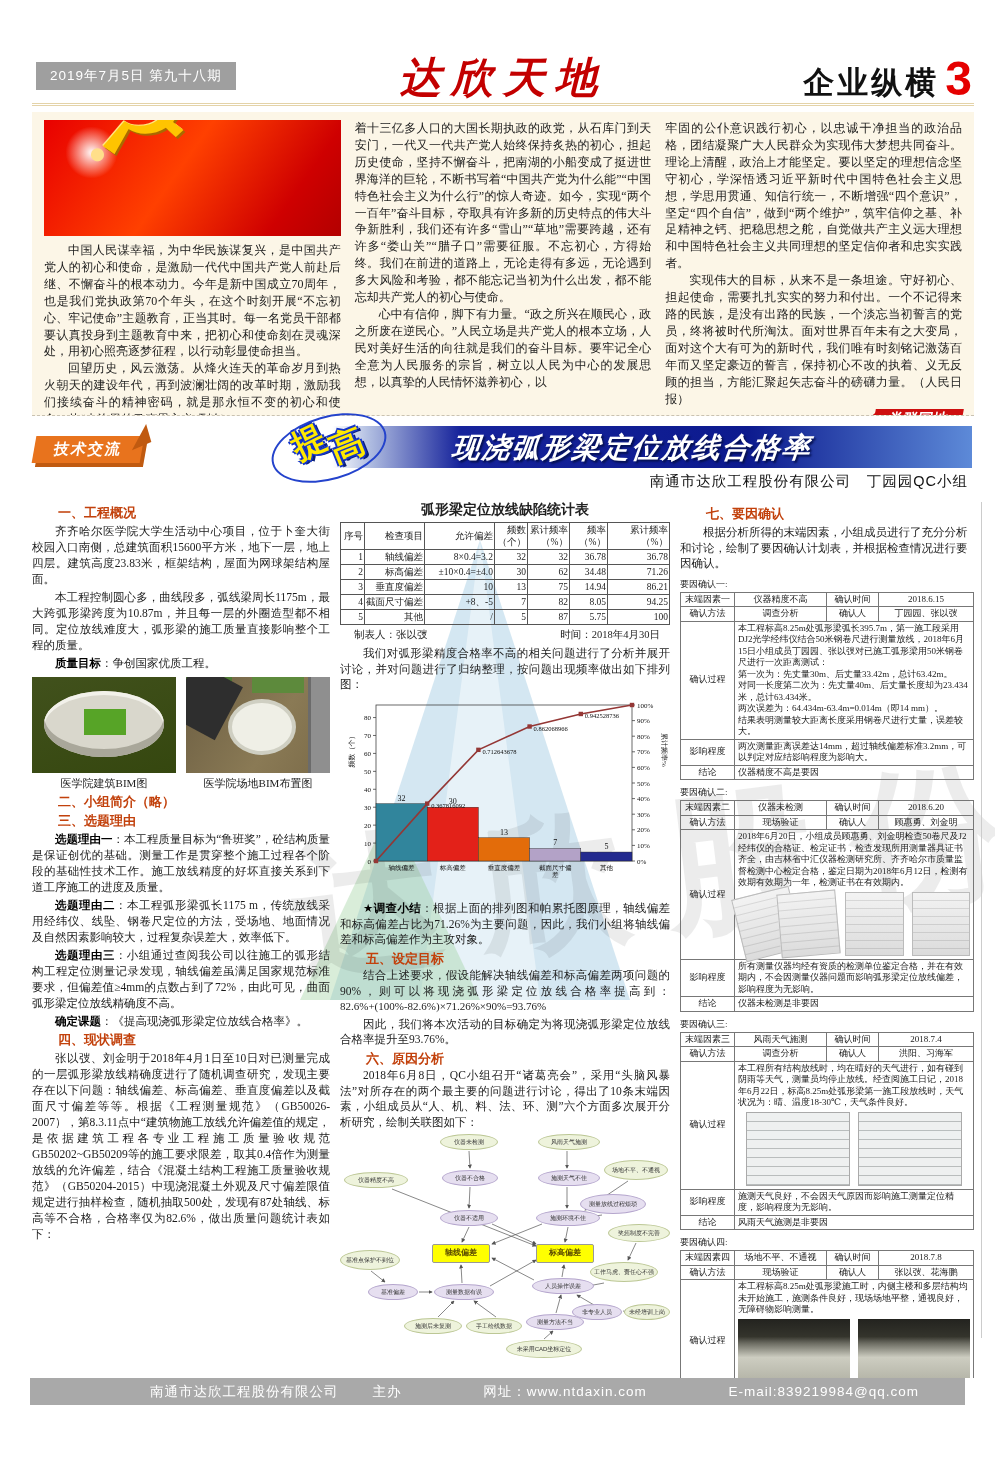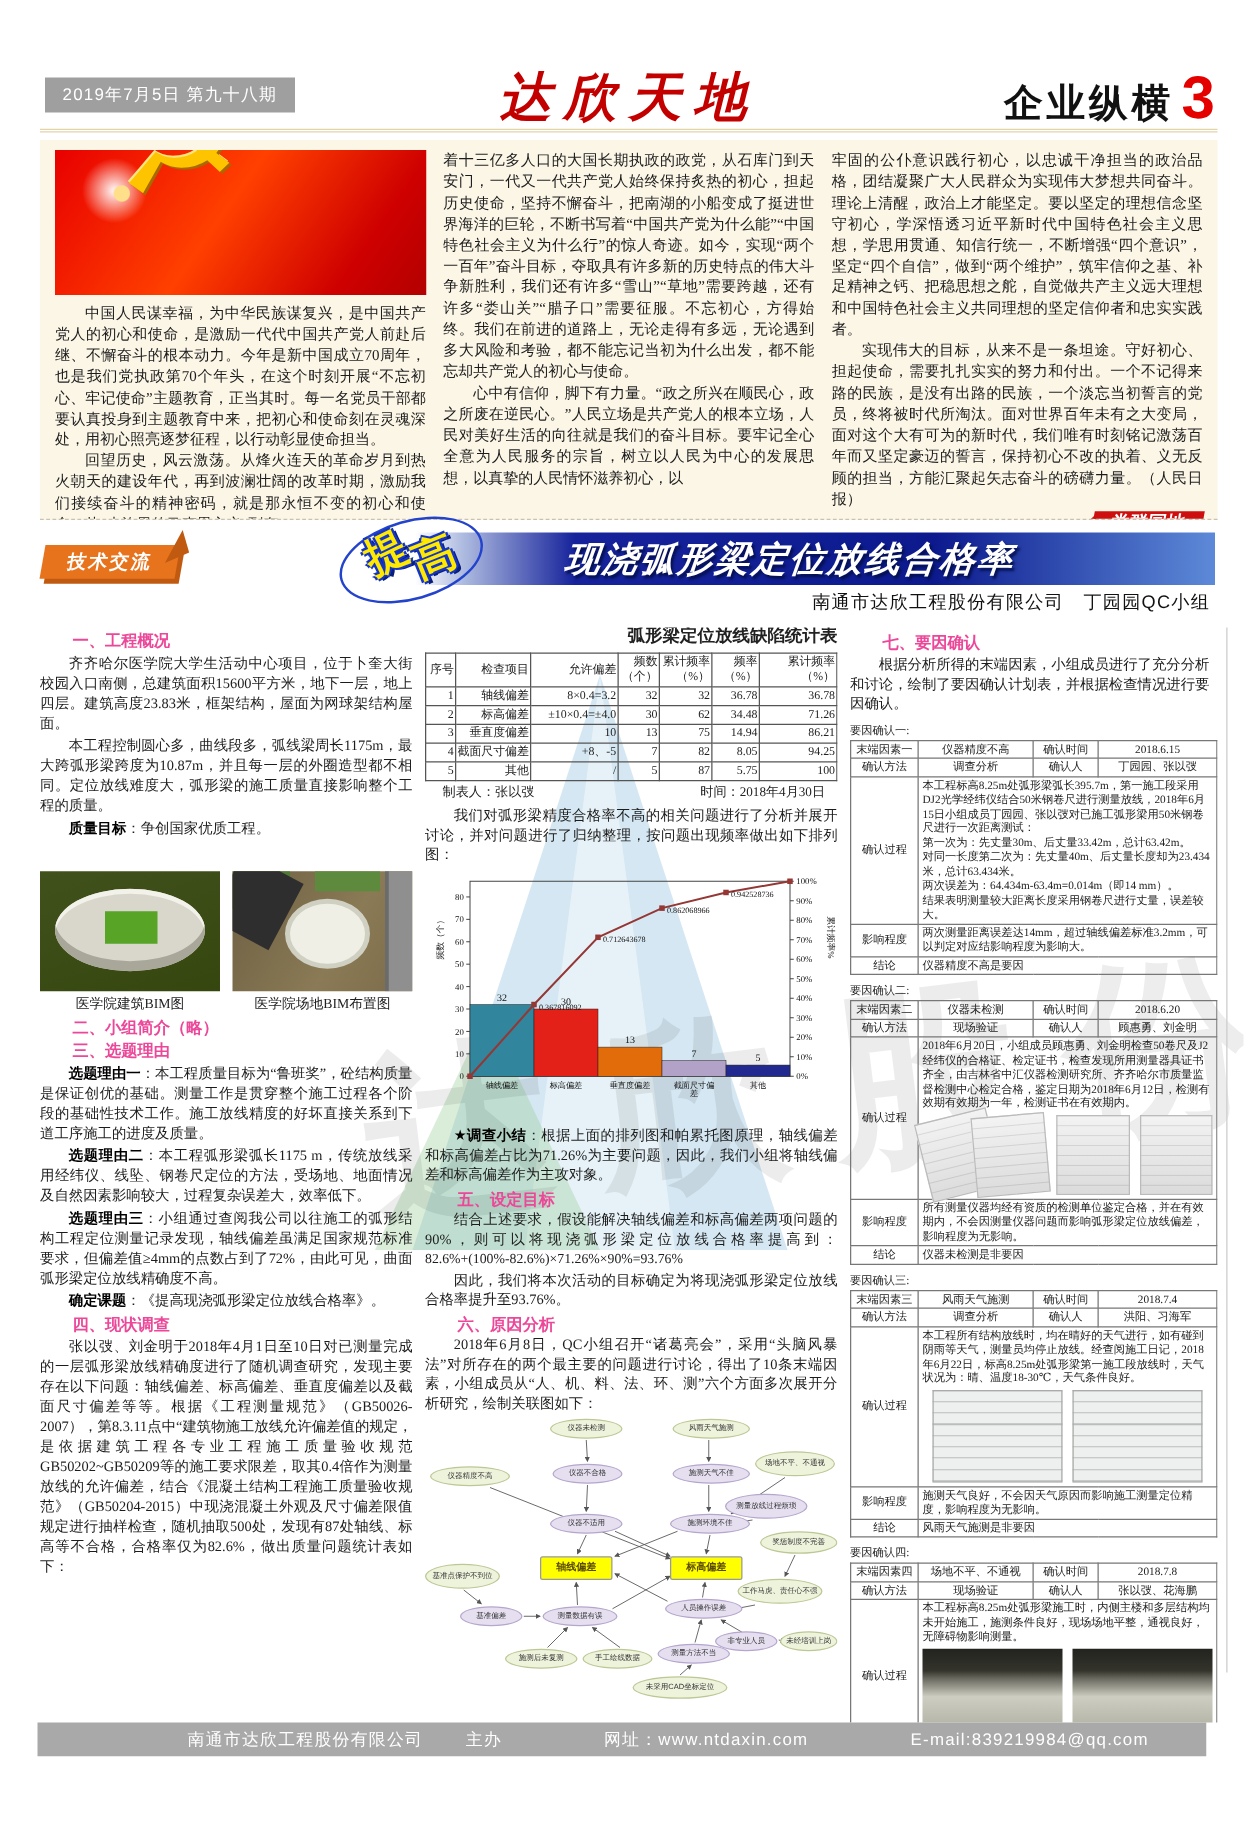--- a/index.html
+++ b/index.html
@@ -62,42 +62,42 @@
   .hi2 { transform:rotate(-6deg) translateY(10px); }
   .credit { position:absolute; right:6px; top:48px; font-size:14.5px; letter-spacing:1px;
             font-family:"Liberation Sans",sans-serif; color:#111; }
 
   
   .qc { position:absolute; left:32px; top:502px; width:942px; height:876px; z-index:1; display:flex; gap:10px; }
   .qc:after { content:""; position:absolute; right:-8px; top:0; bottom:40px; border-right:1px solid #ccc; }
   .colA { width:298px; height:876px; overflow:hidden; font-size:11.5px; line-height:16px; text-align:justify;}
   .colB { width:330px; height:876px; overflow:hidden; font-size:11.5px; line-height:15.5px; text-align:justify;}
   .colC { width:294px; height:876px; overflow:hidden; font-size:10px; }
-  .qc h3 { font-family:"Liberation Sans","DejaVu Sans",sans-serif; color:#ec4899; font-size:13px;
+  .qc h3 { font-family:"Liberation Sans","DejaVu Sans",sans-serif; color:#c2410c; font-size:13px;
            padding-left:2em; margin:3px 0 2px; }
   .qc p { text-indent:2em; margin-bottom:2px; color:#1c1c1c;}
   .qc p b { color:#000; }
   .imgrow { display:flex; gap:10px; margin:6px 0 2px; }
-  .imgbox { width:144px;margin-top:20px; }
+  .imgbox { width:144px; }
   .imgbox .cap { text-align:center; font-size:11px; margin-top:2px; }
   .bim1 { width:144px; height:96px; position:relative; background:linear-gradient(160deg,#41511c,#35470f); overflow:hidden;}
   .bim1 .oval { position:absolute; left:12px; top:14px; width:120px; height:66px; background:#d9d7cc;
                 border-radius:50%; box-shadow:inset 0 -8px 0 #a9a79a, inset 0 4px 0 #f2f1ea; }
   .bim1 .pitch { position:absolute; left:52px; top:32px; width:42px; height:26px; background:#57a427; }
   .bim2 { width:144px; height:96px; position:relative; background:linear-gradient(120deg,#6d5f43,#8a7a55 60%,#7b6b49); overflow:hidden;}
   .bim2 .road { position:absolute; right:0; top:0; bottom:0; width:22px; background:#8f8f8f; border-left:3px solid #6b6b6b;}
   .bim2 .green1 { position:absolute; left:0; top:0; width:46px; height:30px; background:#4e7a33; }
   .bim2 .green2 { position:absolute; right:26px; top:0; width:52px; height:16px; background:#5d8a3c; }
   .bim2 .shadow { position:absolute; left:-8px; top:-6px; width:54px; height:60px; background:#2e2e2e;
                   transform:rotate(28deg); }
   .bim2 .oval { position:absolute; left:42px; top:22px; width:68px; height:56px; background:#efefe6;
                 border-radius:50%; border:4px solid #cfcfc2; }
 
   
-  .stat-title { text-align:right; font-weight:bold; font-size:14px; margin-bottom:4px; }
+  .stat-title { text-align:center; font-weight:bold; font-size:14px; margin-bottom:4px; }
   table.stat { width:100%; border-collapse:collapse; table-layout:fixed; font-size:9.5px; text-align:right; }
   table.stat td { border:1px solid #555; padding:1px 1px; line-height:12px; }
   .maker-line { display:flex; justify-content:space-between; font-size:10.5px; padding:2px 10px 4px 14px; }
 
   .pareto-wrap { margin:2px 0 2px; }
   .summary { margin-top:2px; }
   .formula { white-space:nowrap; font-size:11px; }
 
   
   .diagram { position:relative; width:332px; height:230px; margin-top:2px; }

